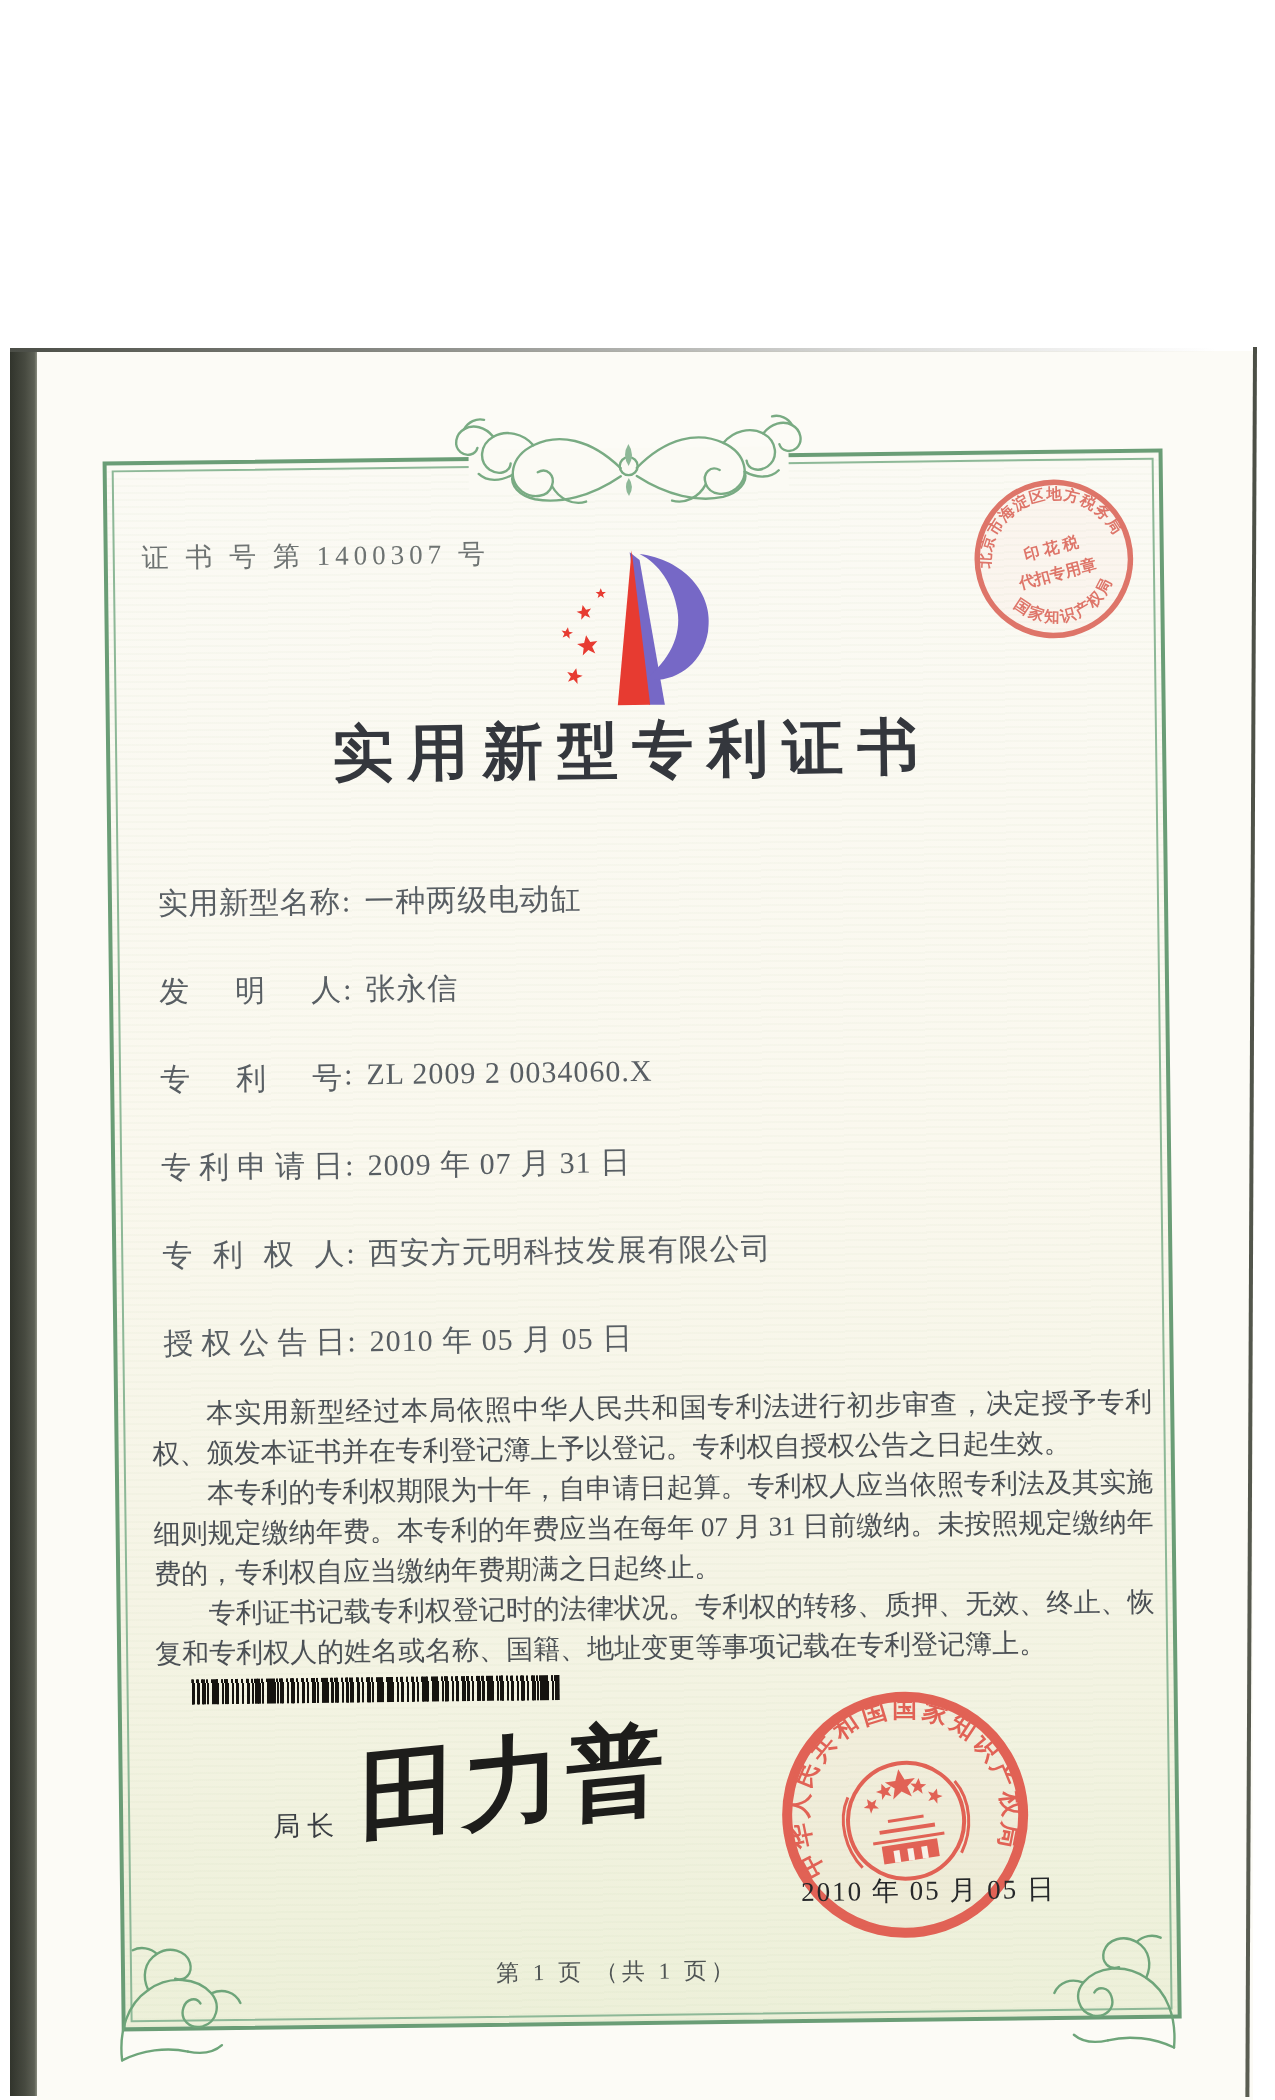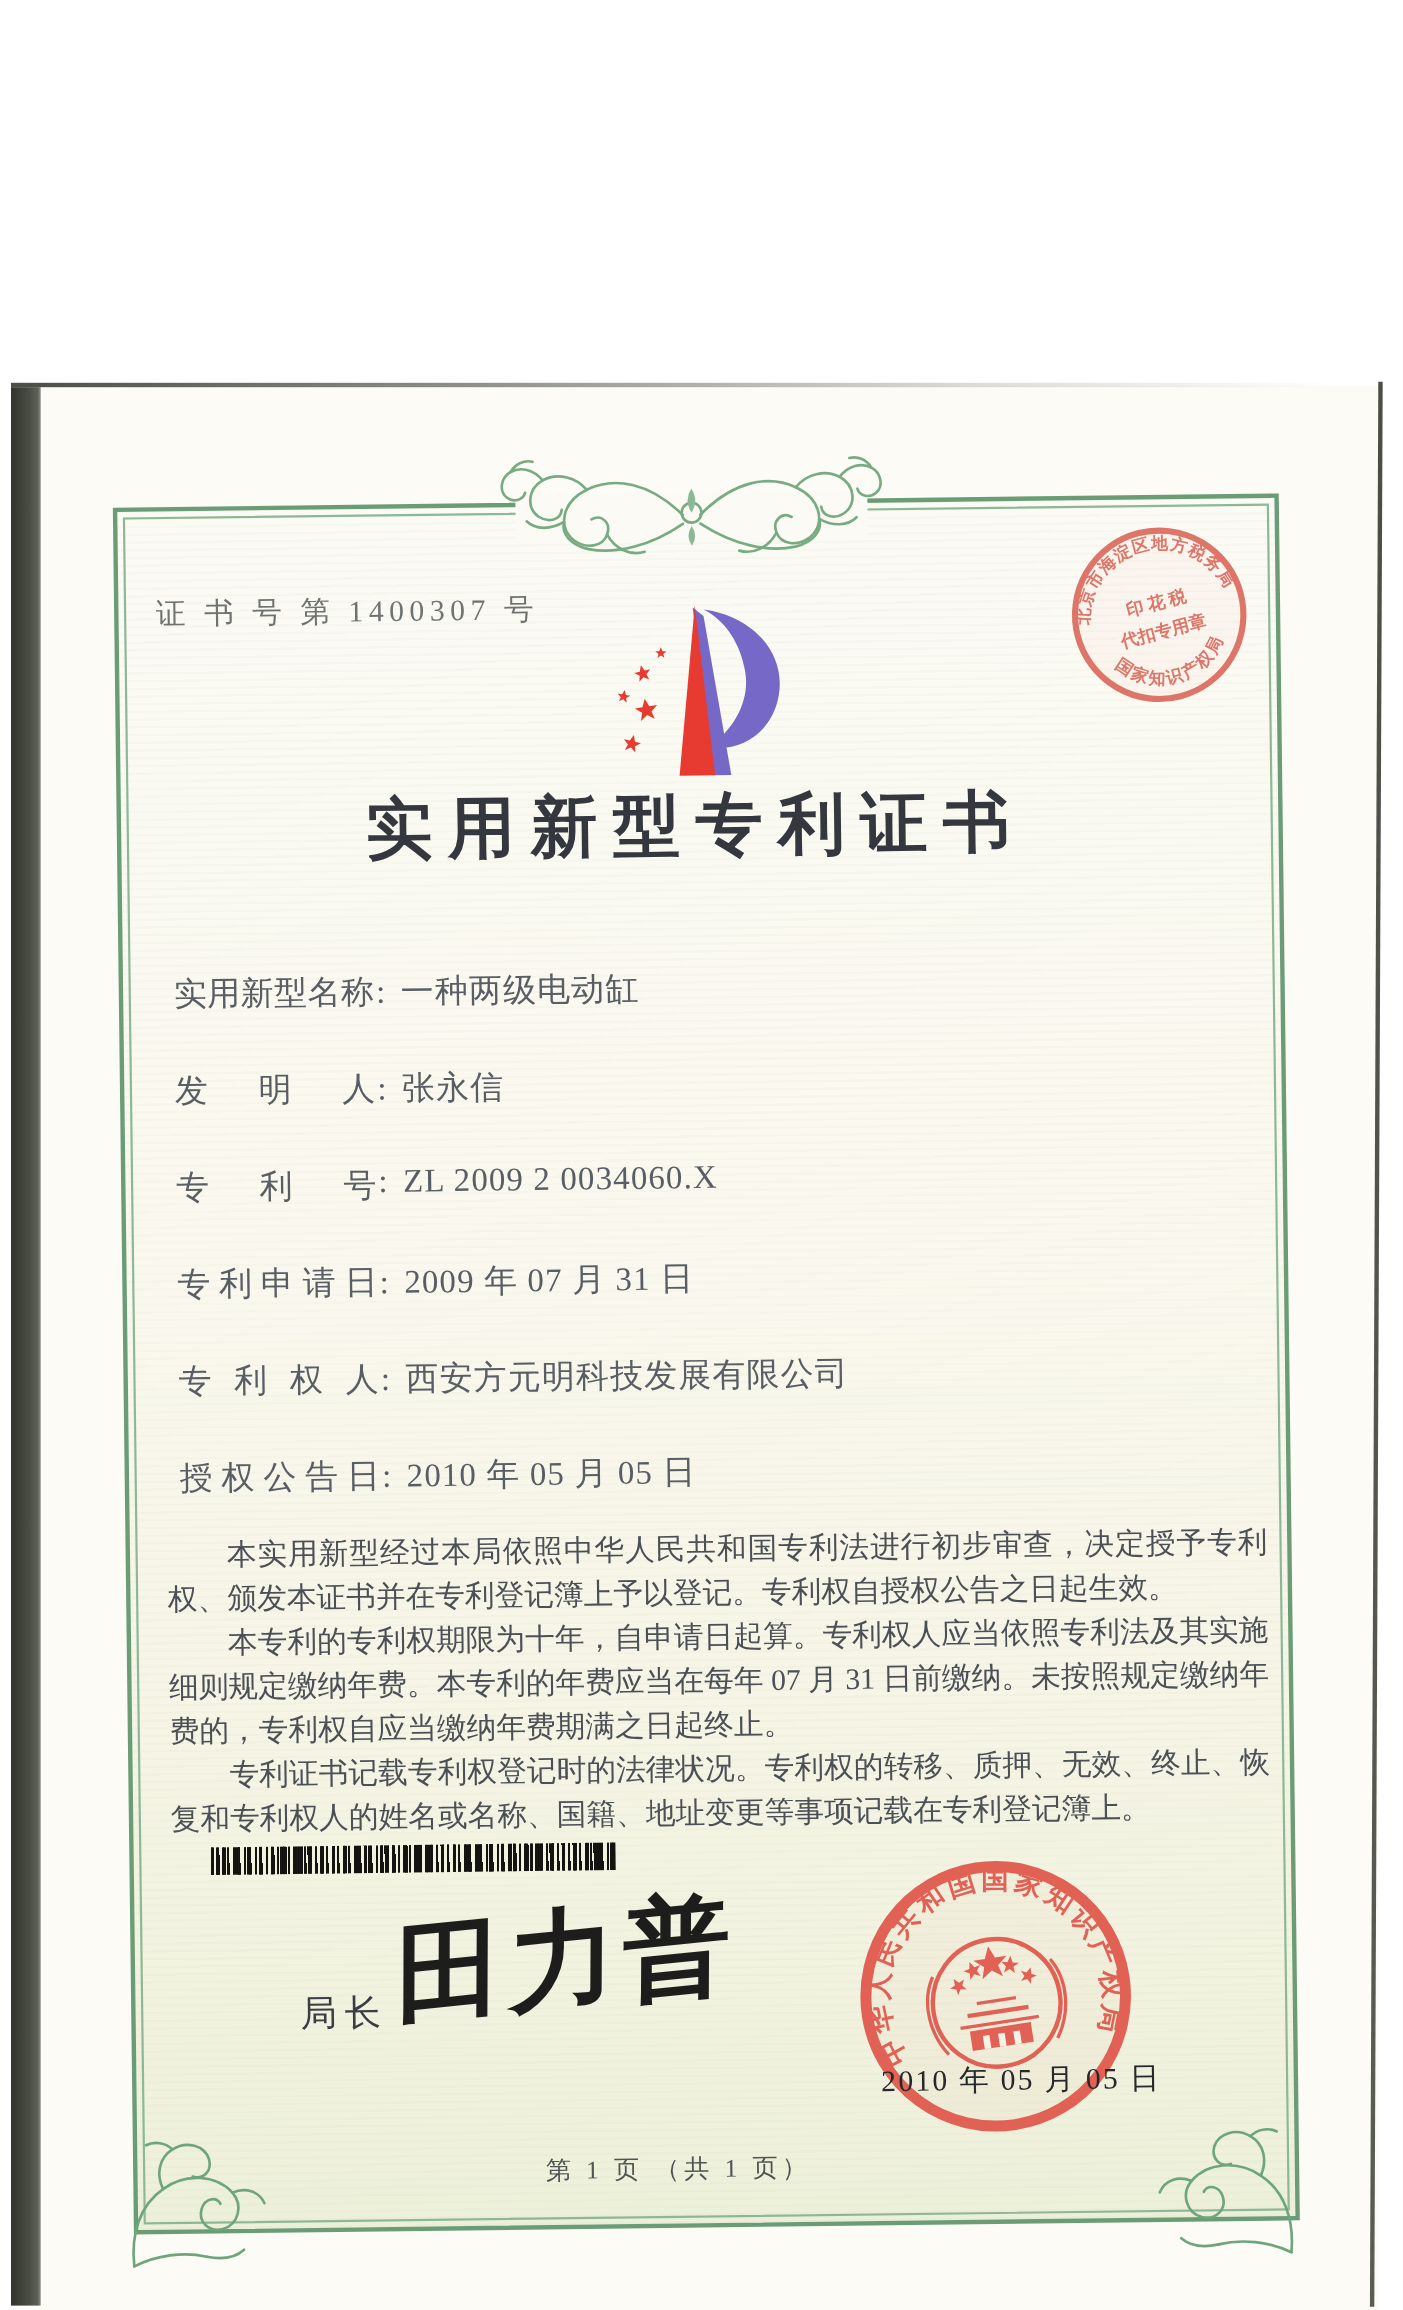--- a/index.html
+++ b/index.html
@@ -44,21 +44,21 @@
   .body-block p{margin:0;text-indent:2em;}
 
   
   .barcode{position:absolute;left:186px;top:1674px;width:368px;height:25px;
     background-image:
       repeating-linear-gradient(90deg,#15130f 0 2px,rgba(0,0,0,0) 2px 5px),
       repeating-linear-gradient(90deg,#15130f 0 3px,rgba(0,0,0,0) 3px 11px),
       repeating-linear-gradient(90deg,rgba(0,0,0,0) 0 6px,#15130f 6px 8px,rgba(0,0,0,0) 8px 19px);}
 
   
-  .sign-role{position:absolute;left:266px;top:1804px;font-size:33px;letter-spacing:7px;color:#3a3e43;}
+  .sign-role{position:absolute;left:266px;top:1804px;font-size:27px;letter-spacing:7px;color:#3a3e43;}
   .sign-name{position:absolute;left:352px;top:1732px;font-size:98px;font-weight:700;
     letter-spacing:6px;color:#1d1d1b;transform:rotate(-5deg) skewX(-6deg);line-height:1;}
 
   .issue-date{position:absolute;left:793px;top:1876px;font-size:27px;letter-spacing:2px;
     color:#26282a;z-index:6;}
 
   .page-footer{position:absolute;left:82px;top:1956px;width:1052px;text-align:center;
     font-size:23px;letter-spacing:4px;color:#4f5454;}
 
   .seal{position:absolute;opacity:.92;}

